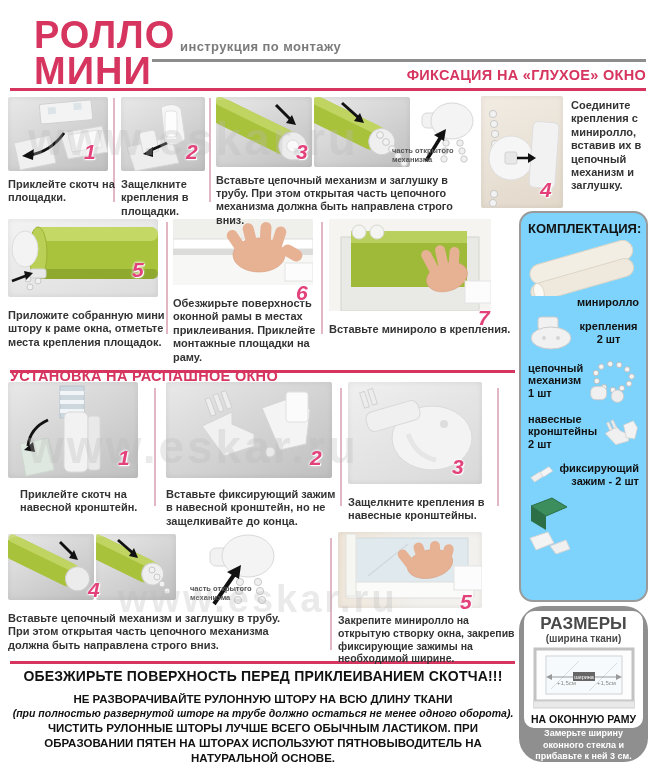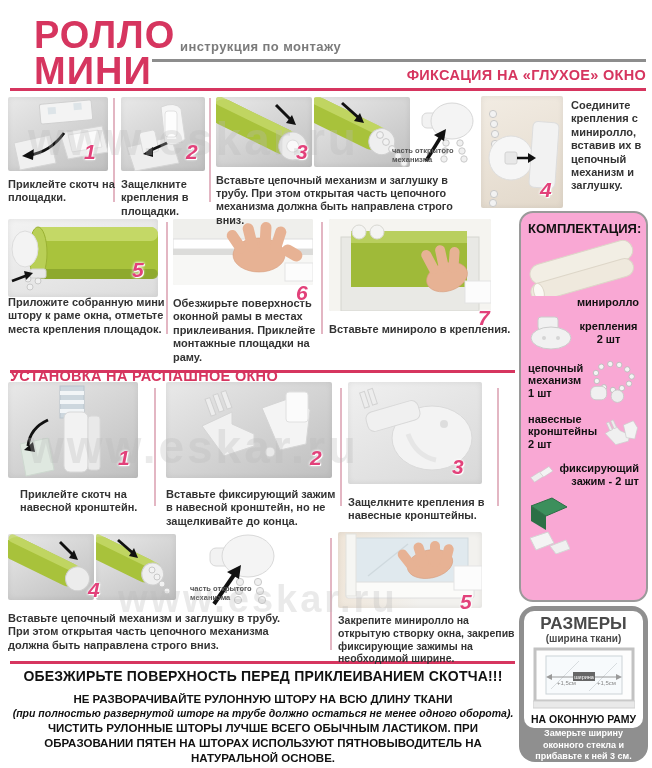--- a/index.html
+++ b/index.html
@@ -19,30 +19,30 @@
   .ph svg{display:block;width:100%;height:100%;}
   .num{position:absolute;z-index:4;font-size:21px;font-weight:800;font-style:italic;color:#e2417a;
        text-shadow:0 0 3px #fff,0 0 3px #fff,1px 1px 0 #fff;}
   .cap{position:absolute;z-index:2;font-size:11px;font-weight:700;color:#333;line-height:1.22;}
   .ann{position:absolute;z-index:2;font-size:7.5px;font-weight:600;color:#555;line-height:1.25;}
   .vdiv{position:absolute;width:1.5px;background:#e3b6c3;z-index:0;}
   .wm{position:absolute;z-index:3;font-weight:700;color:rgba(185,185,185,0.30);
       letter-spacing:3px;pointer-events:none;white-space:nowrap;}
   
   .side{position:absolute;left:519px;top:211px;width:129px;height:391px;box-sizing:border-box;
-        border:2px solid #9a9a9a;border-radius:14px;background:#f9a8d4;padding:8px 7px 6px 7px;z-index:2;}
+        border:2px solid #9a9a9a;border-radius:14px;background:#7dd3fc;padding:8px 7px 6px 7px;z-index:2;}
   .side-title{font-size:13px;font-weight:800;color:#111;margin-bottom:4px;}
   .kit-label{font-size:11px;font-weight:800;color:#111;line-height:1.15;}
   .kit-row{display:flex;align-items:center;gap:4px;margin-top:5px;}
   .kit-row .grow{flex:1;}
   .t-right{text-align:right;}
   .t-center{text-align:center;}
   
   .sizes{position:absolute;left:519px;top:606px;width:129px;height:156px;box-sizing:border-box;
-         background:#8f8f8f;border-radius:16px;padding:5px;z-index:2;}
+         background:#8f8f8f;border-radius:24px;padding:5px;z-index:2;}
   .sizes-inner{background:#fff;border-radius:10px;padding:4px 2px 3px 2px;}
   .sizes-title{text-align:center;font-size:17px;font-weight:800;color:#4a4a4a;line-height:1;}
   .sizes-sub{text-align:center;font-size:10px;font-weight:700;color:#4a4a4a;margin-top:1px;}
   .sizes-frame-label{text-align:center;font-size:10.5px;font-weight:800;color:#111;margin-top:2px;}
   .sizes-note{color:#fff;font-size:9px;font-weight:700;text-align:center;line-height:1.3;margin-top:0;padding:0 2px;}
   .diagram{display:block;margin:3px auto 0 auto;}
   
   .footer{position:absolute;left:12px;top:668px;width:502px;text-align:center;color:#111;z-index:2;}
   .f-title{font-size:14px;font-weight:800;letter-spacing:0.2px;}
   .f-l1{font-size:11.5px;font-weight:800;margin-top:9px;}
@@ -172,21 +172,21 @@
       <ellipse cx="17" cy="30" rx="13" ry="18" fill="#f3f3f3" stroke="#dcdcdc"></ellipse>
       <rect x="22" y="50" width="16" height="9" rx="2" fill="#e8e8e8" stroke="#d2d2d2"></rect>
       <circle cx="20" cy="60" r="3" fill="#f0f0f0" stroke="#c9c9c9"></circle>
       <circle cx="22" cy="68" r="3" fill="#f0f0f0" stroke="#c9c9c9"></circle>
       <circle cx="30" cy="62" r="3" fill="#f0f0f0" stroke="#c9c9c9"></circle>
       <path d="M4,62 L20,56" fill="none" stroke="#111" stroke-width="2.6"></path>
       <polygon points="25,54 16,52 18,61" fill="#111"></polygon>
     </svg>
   </div>
   <div class="num" style="left:132px;top:258px;">5</div>
-  <div class="cap" style="left:8px;top:296px;width:164px;">Приложите собранную мини штору к раме окна, отметьте места крепления площадок.</div>
+  <div class="cap" style="left:8px;top:309px;width:164px;">Приложите собранную мини штору к раме окна, отметьте места крепления площадок.</div>
 
   <div class="vdiv" style="left:166px;top:222px;height:112px;"></div>
 
   <div class="ph" style="left:173px;top:219px;width:140px;height:66px;background:#f6f6f4;">
     <svg viewBox="0 0 140 66">
       <rect x="0" y="0" width="140" height="20" fill="#efefec"></rect>
       <rect x="0" y="20" width="140" height="10" fill="#ffffff" stroke="#dedede"></rect>
       <rect x="0" y="30" width="140" height="6" fill="#dcdcda"></rect>
       <rect x="0" y="36" width="140" height="30" fill="#f7f7f5"></rect>
       <ellipse cx="86" cy="36" rx="26" ry="17" fill="#e7b294" stroke="#d79e7e" stroke-width="0.6"></ellipse>

